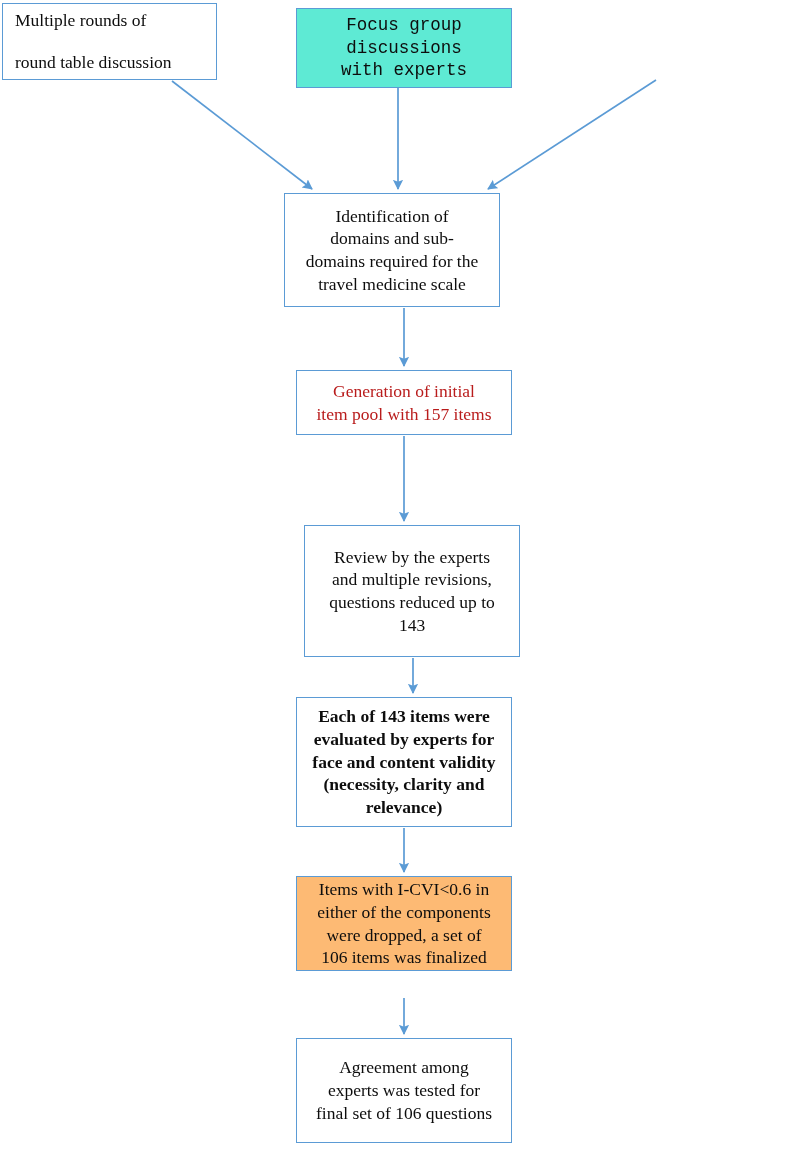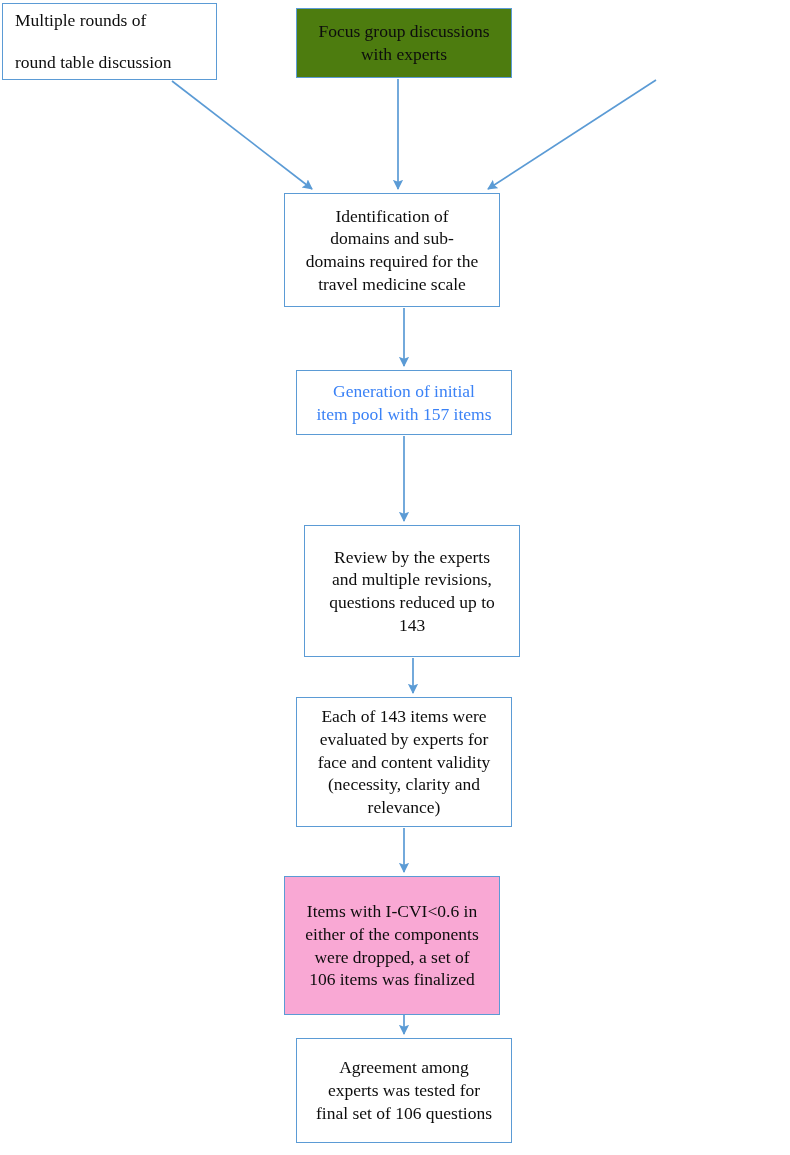--- a/index.html
+++ b/index.html
@@ -81,54 +81,54 @@
     <line x1="404" y1="828" x2="404" y2="872" stroke="#5B9BD5" stroke-width="1.7" marker-end="url(#arrowhead)"></line>
 
     <line x1="404" y1="998" x2="404" y2="1034" stroke="#5B9BD5" stroke-width="1.7" marker-end="url(#arrowhead)"></line>
   </svg>
 
   <div class="node" id="node-roundtable" style="left: 2px; top: 3px; width: 215px; height: 77px; border-color: rgb(91, 155, 213); background: rgb(255, 255, 255); color: rgb(13, 13, 13);">
     <span class="label">Multiple rounds of
 round table discussion</span>
   </div>
 
-  <div class="node" id="node-focusgroup" style="left: 296px; top: 8px; width: 216px; height: 70px; border-color: rgb(91, 155, 213); background: #4d7c0f; color: rgb(13, 13, 13);">
+  <div class="node" id="node-focusgroup" style="left: 296px; top: 8px; width: 216px; height: 80px; border-color: rgb(91, 155, 213); background: #5eead4; color: rgb(13, 13, 13); font-family: Liberation Mono, monospace;">
     <span class="label">Focus group discussions
 with experts</span>
   </div>
 
 
   <div class="node" id="node-identification" style="left: 284px; top: 193px; width: 216px; height: 114px; border-color: rgb(91, 155, 213); background: rgb(255, 255, 255); color: rgb(13, 13, 13);">
     <span class="label">Identification of
 domains and sub-
 domains required for the
 travel medicine scale</span>
   </div>
 
-  <div class="node" id="node-itempool" style="left: 296px; top: 370px; width: 216px; height: 65px; border-color: rgb(91, 155, 213); background: rgb(255, 255, 255); color: #3b82f6; justify-content: center;">
+  <div class="node" id="node-itempool" style="left: 296px; top: 370px; width: 216px; height: 65px; border-color: rgb(91, 155, 213); background: rgb(255, 255, 255); color: #b91c1c; justify-content: center;">
     <span class="label">Generation of initial
 item pool with 157 items</span>
   </div>
 
   <div class="node" id="node-expertreview" style="left: 304px; top: 525px; width: 216px; height: 132px; border-color: rgb(91, 155, 213); background: rgb(255, 255, 255); color: rgb(13, 13, 13);">
     <span class="label">Review by the experts
 and multiple revisions,
 questions reduced up to
 143</span>
   </div>
 
-  <div class="node" id="node-evaluation" style="left: 296px; top: 697px; width: 216px; height: 130px; border-color: rgb(91, 155, 213); background: rgb(255, 255, 255); color: rgb(13, 13, 13);">
+  <div class="node" id="node-evaluation" style="left: 296px; top: 697px; width: 216px; height: 130px; border-color: rgb(91, 155, 213); background: rgb(255, 255, 255); color: rgb(13, 13, 13); font-weight: bold;">
     <span class="label">Each of 143 items were
 evaluated by experts for
 face and content validity
 (necessity, clarity and
 relevance)</span>
   </div>
 
-  <div class="node" id="node-icvidrop" style="left: 284px; top: 876px; width: 216px; height: 139px; border-color: rgb(91, 155, 213); background: #f9a8d4; color: rgb(13, 13, 13);">
+  <div class="node" id="node-icvidrop" style="left: 296px; top: 876px; width: 216px; height: 95px; border-color: rgb(91, 155, 213); background: #fdba74; color: rgb(13, 13, 13);">
     <span class="label">Items with I-CVI&lt;0.6 in
 either of the components
 were dropped, a set of
 106 items was finalized</span>
   </div>
 
   <div class="node" id="node-agreement" style="left: 296px; top: 1038px; width: 216px; height: 105px; border-color: rgb(91, 155, 213); background: rgb(255, 255, 255); color: rgb(13, 13, 13);">
     <span class="label">Agreement among
 experts was tested for
 final set of 106 questions</span>

